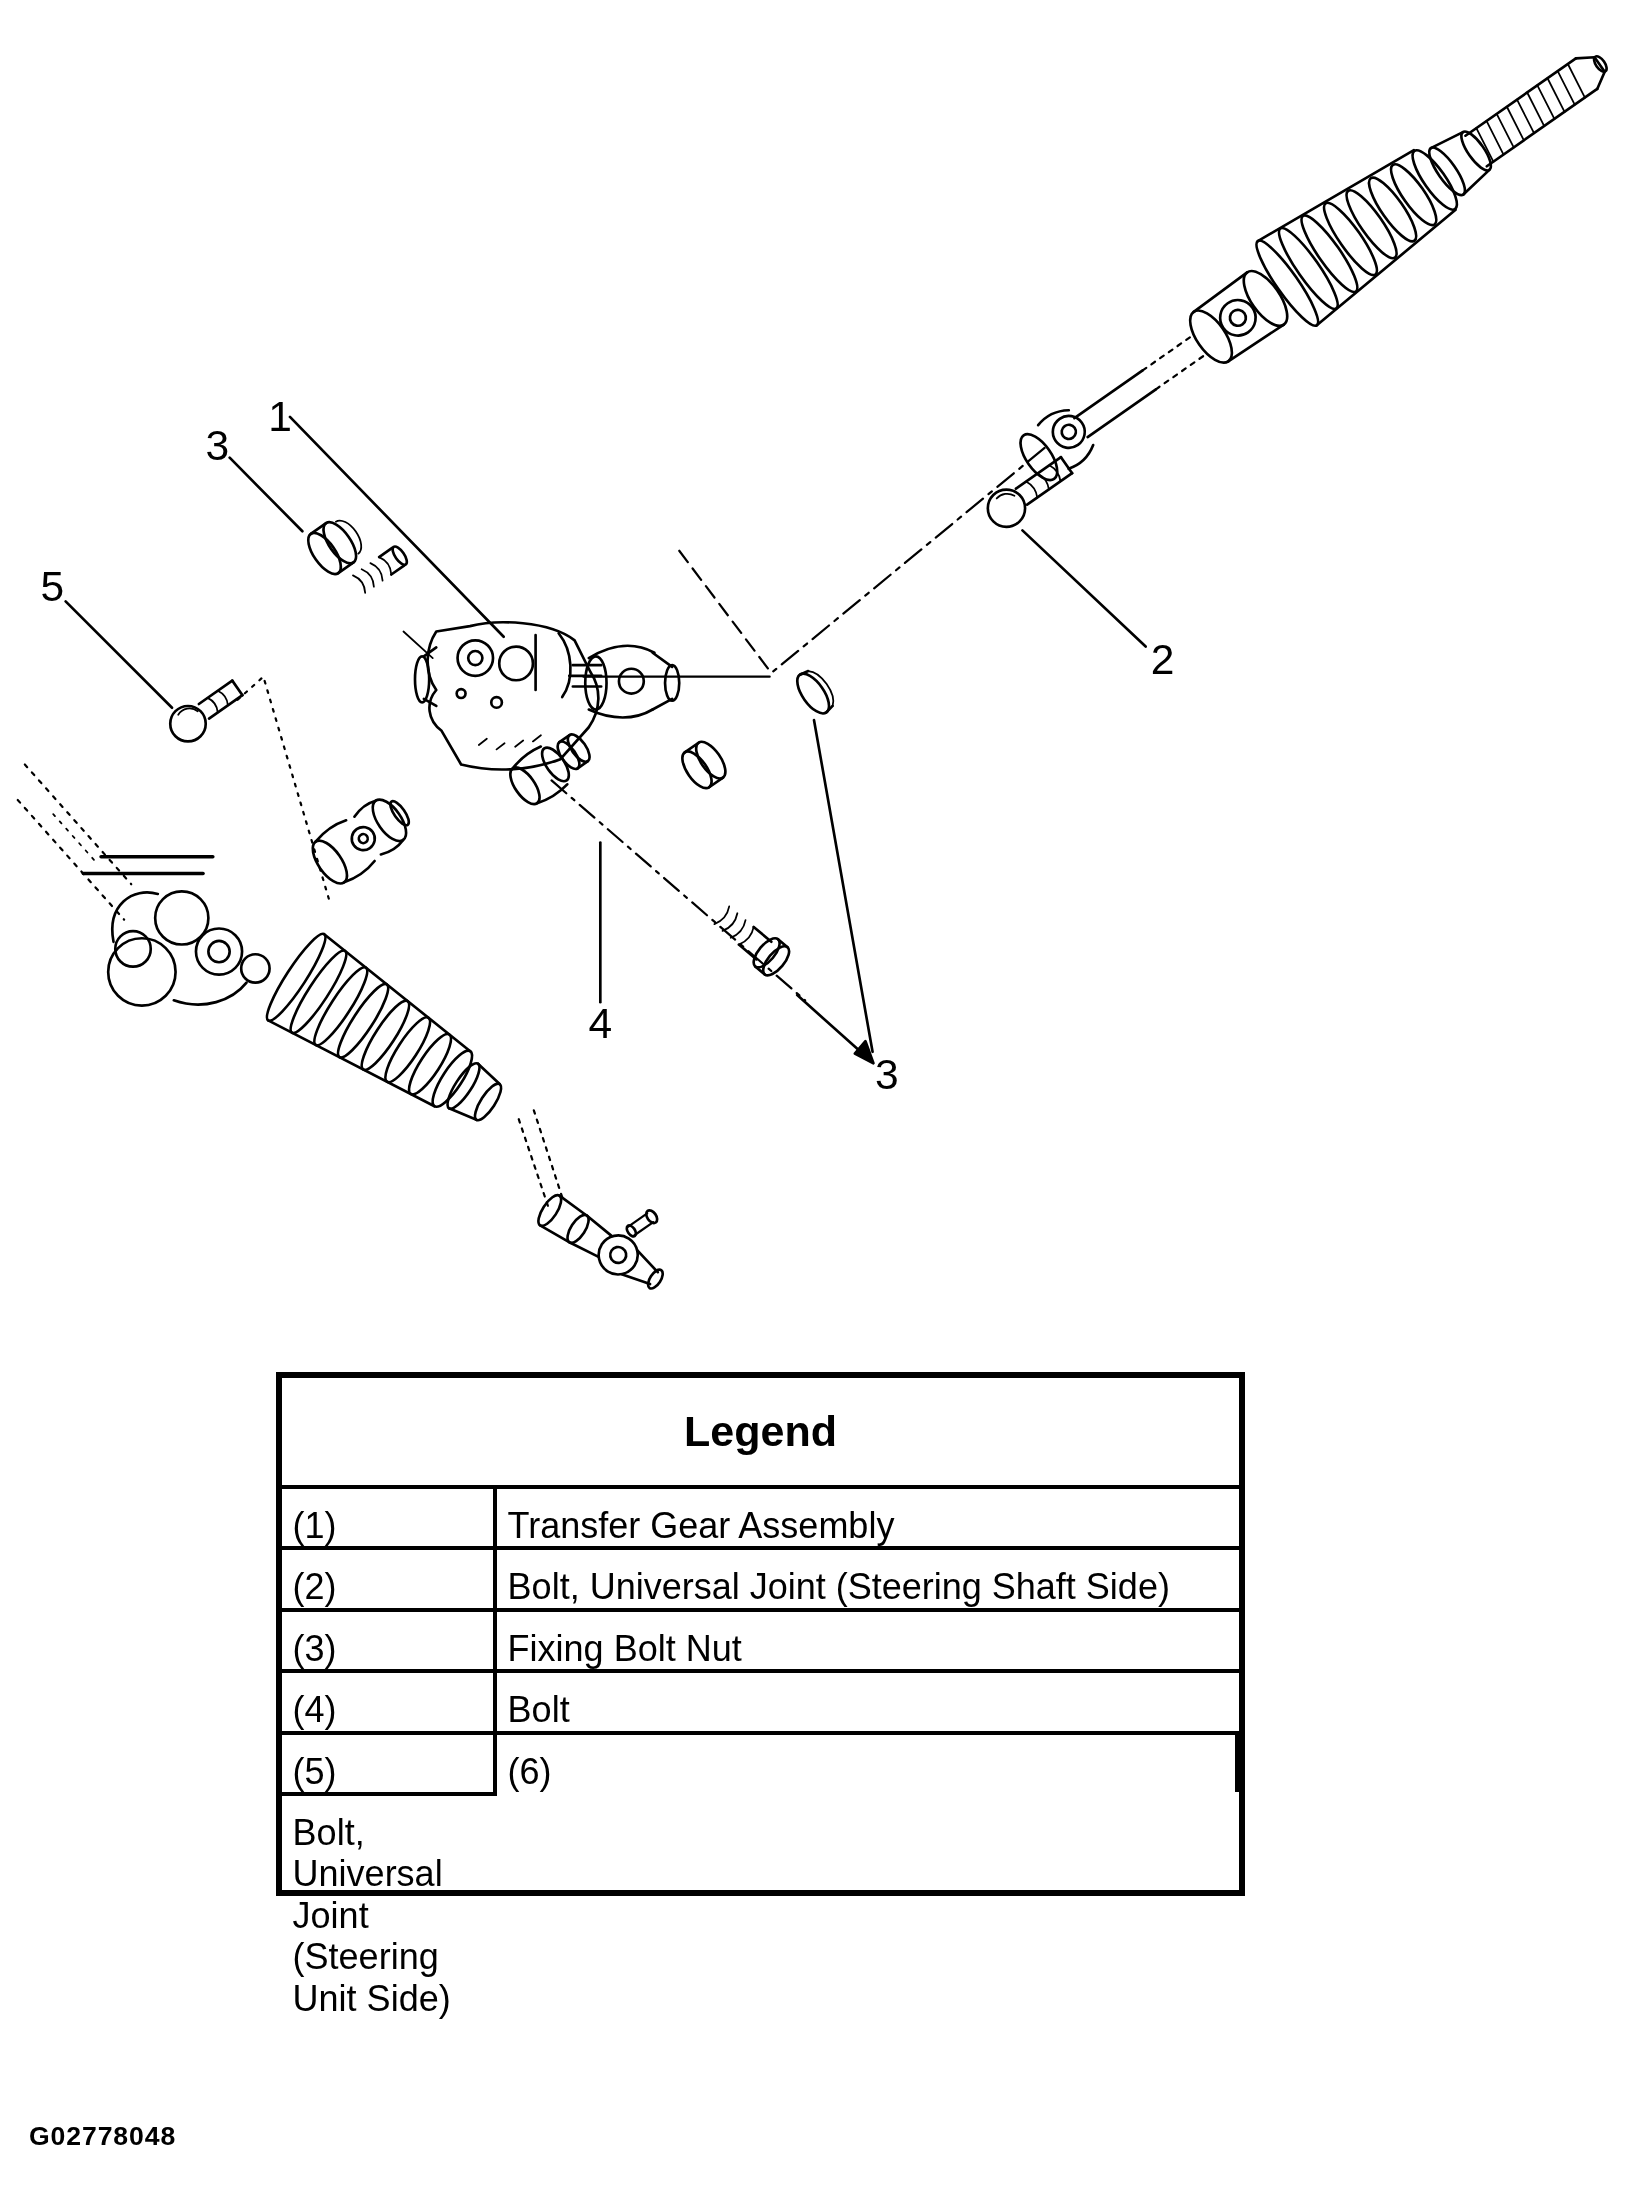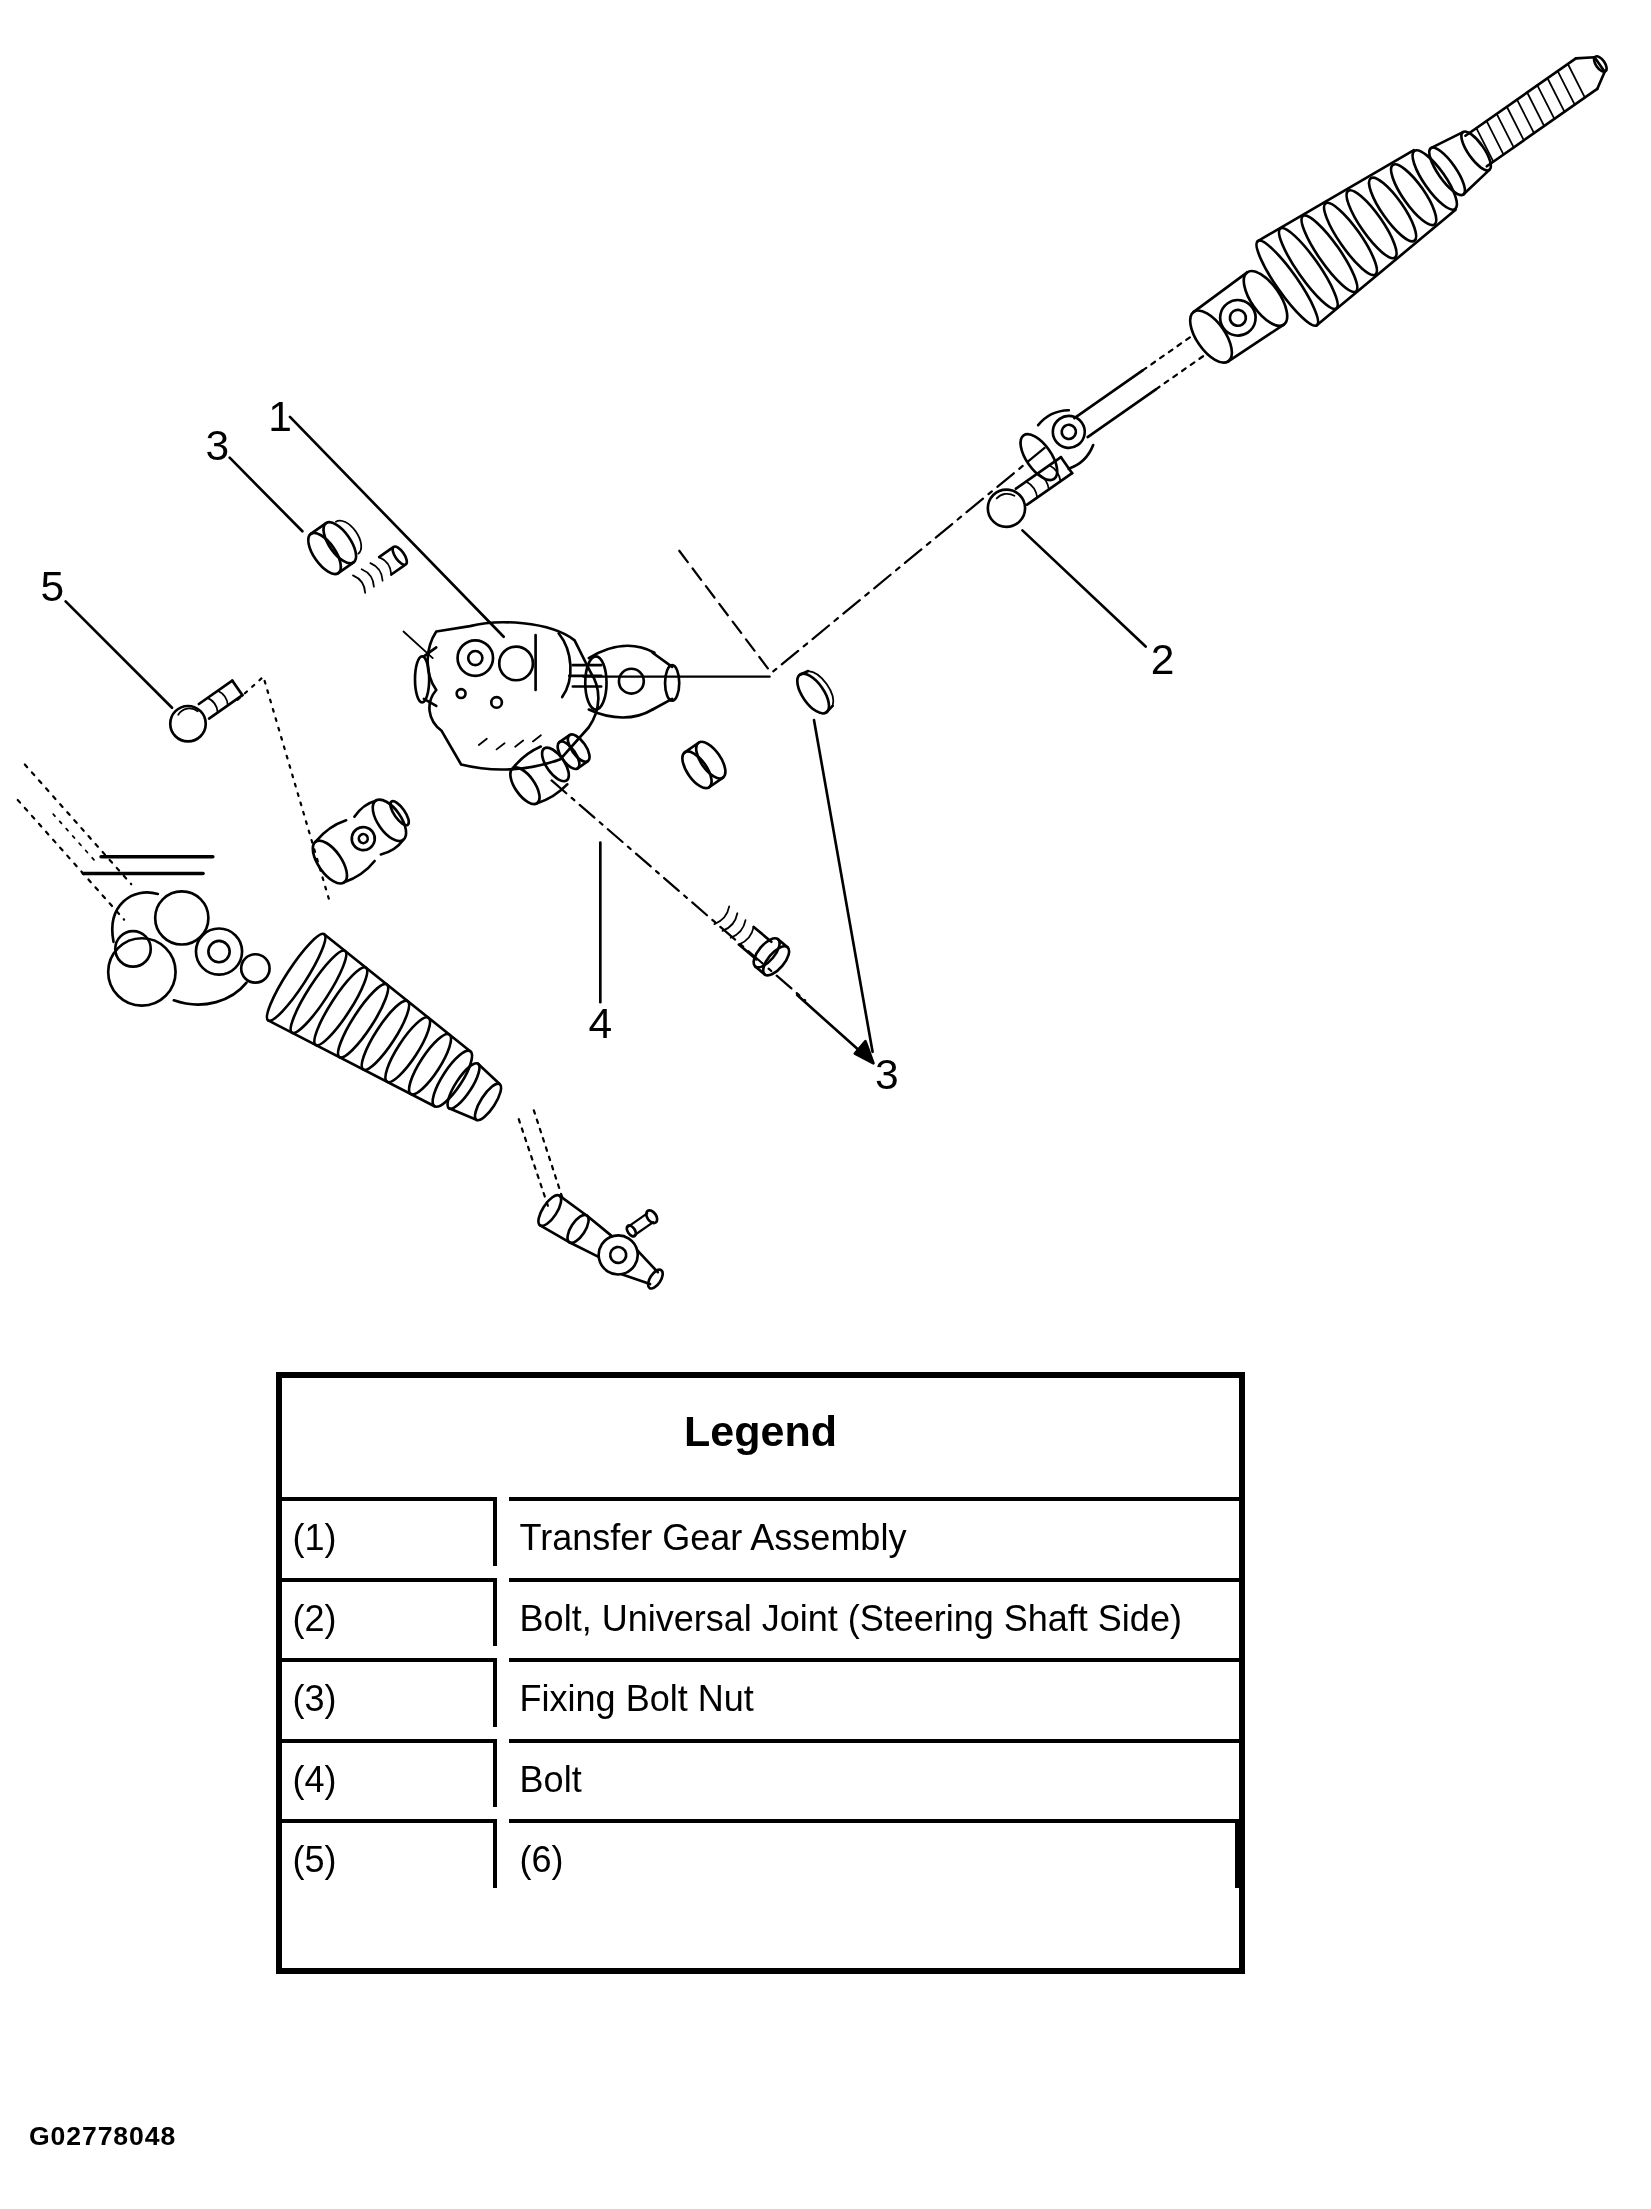--- a/index.html
+++ b/index.html
@@ -5,23 +5,23 @@
   html,body{margin:0;padding:0;background:#fff;}
   body{
     width:1652px;height:2210px;position:relative;overflow:hidden;
     font-family:"Liberation Sans", sans-serif;color:#000;
   }
   .stage{position:absolute;inset:0;}
   svg.diagram{position:absolute;left:0;top:0;}
   .callout{font:400 48px "Liberation Sans", sans-serif;fill:#000;}
   
   .legend{
-    position:absolute;left:276px;top:1372px;width:969px;height:602px;
+    position:absolute;left:276px;top:1372px;width:969px;height:524px;
     box-sizing:border-box;border:6.2px solid #000;background:#fff;
-    display:grid;grid-template-columns:215px 1fr;grid-template-rows:107px repeat(6,1fr);gap:12px;
+    display:grid;grid-template-columns:215px 1fr;grid-template-rows:107px repeat(6,1fr);
   }
   .lg-title{
     grid-column:1/3;display:flex;align-items:center;justify-content:center;
     font:700 43px "Liberation Sans", sans-serif;
   }
   .lg-num,.lg-desc{
     box-sizing:border-box;border-top:4.4px solid #000;
     font:400 36px "Liberation Sans", sans-serif;
     padding:16px 0 0 10.6px;line-height:1.15;
   }
@@ -255,17 +255,18 @@
 
     <div class="lg-num">(3)</div>
     <div class="lg-desc">Fixing Bolt Nut</div>
 
     <div class="lg-num">(4)</div>
     <div class="lg-desc">Bolt</div>
 
     <div class="lg-num">(5)</div>
 
     <div class="lg-num">(6)</div>
+    <div class="lg-desc">Bolt, Universal Joint (Steering Unit Side)</div>
   </div>
 
   <div class="fig-id">G02778048</div>
 </div>
 
 
 </body></html>

